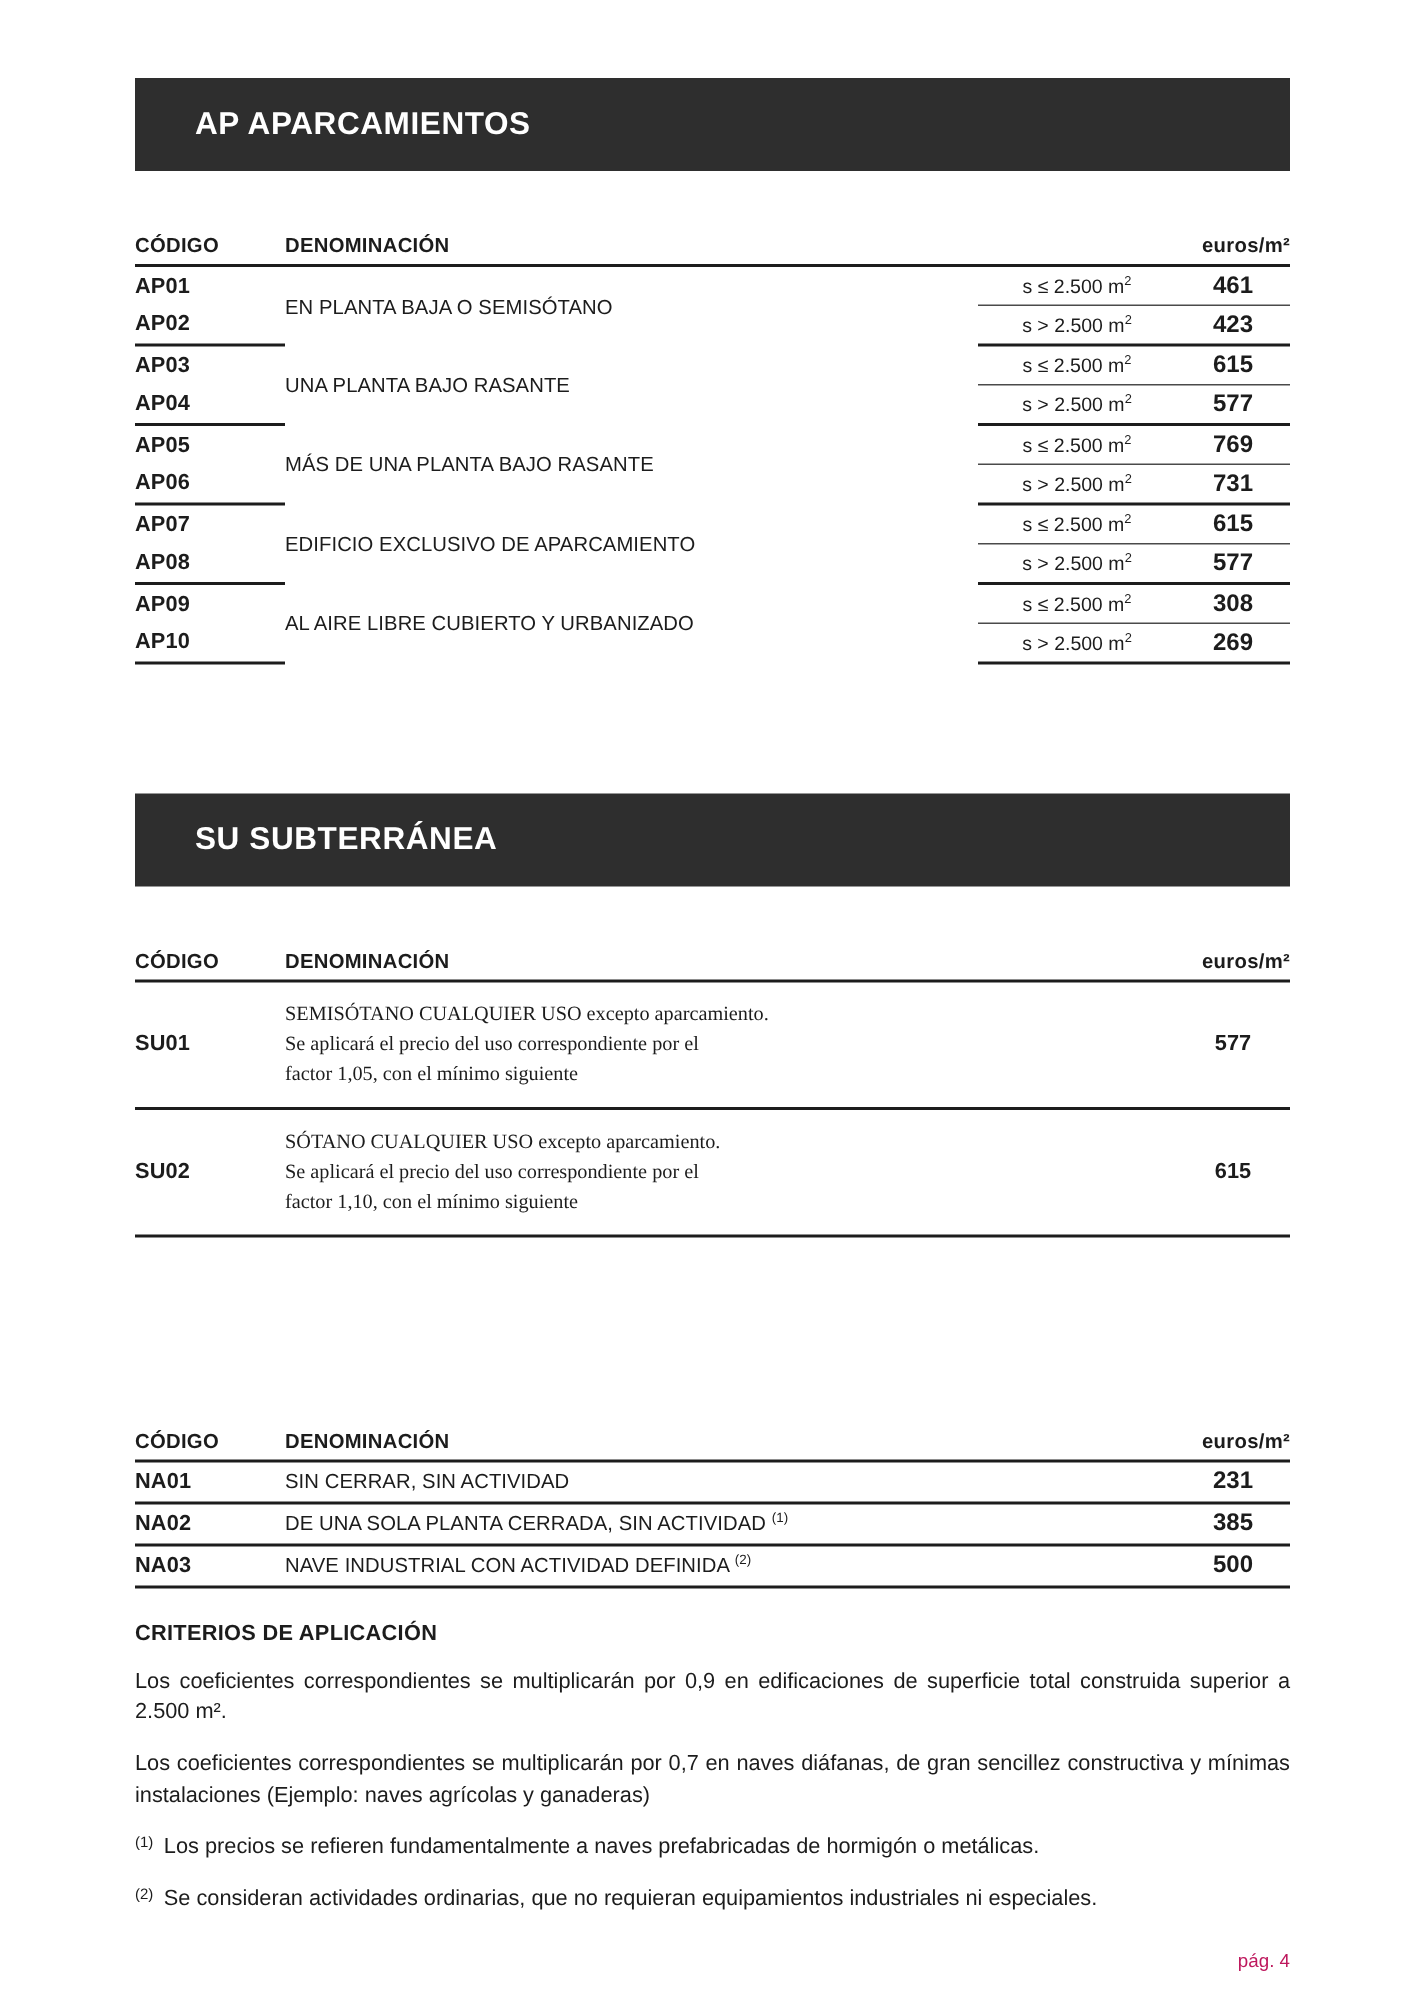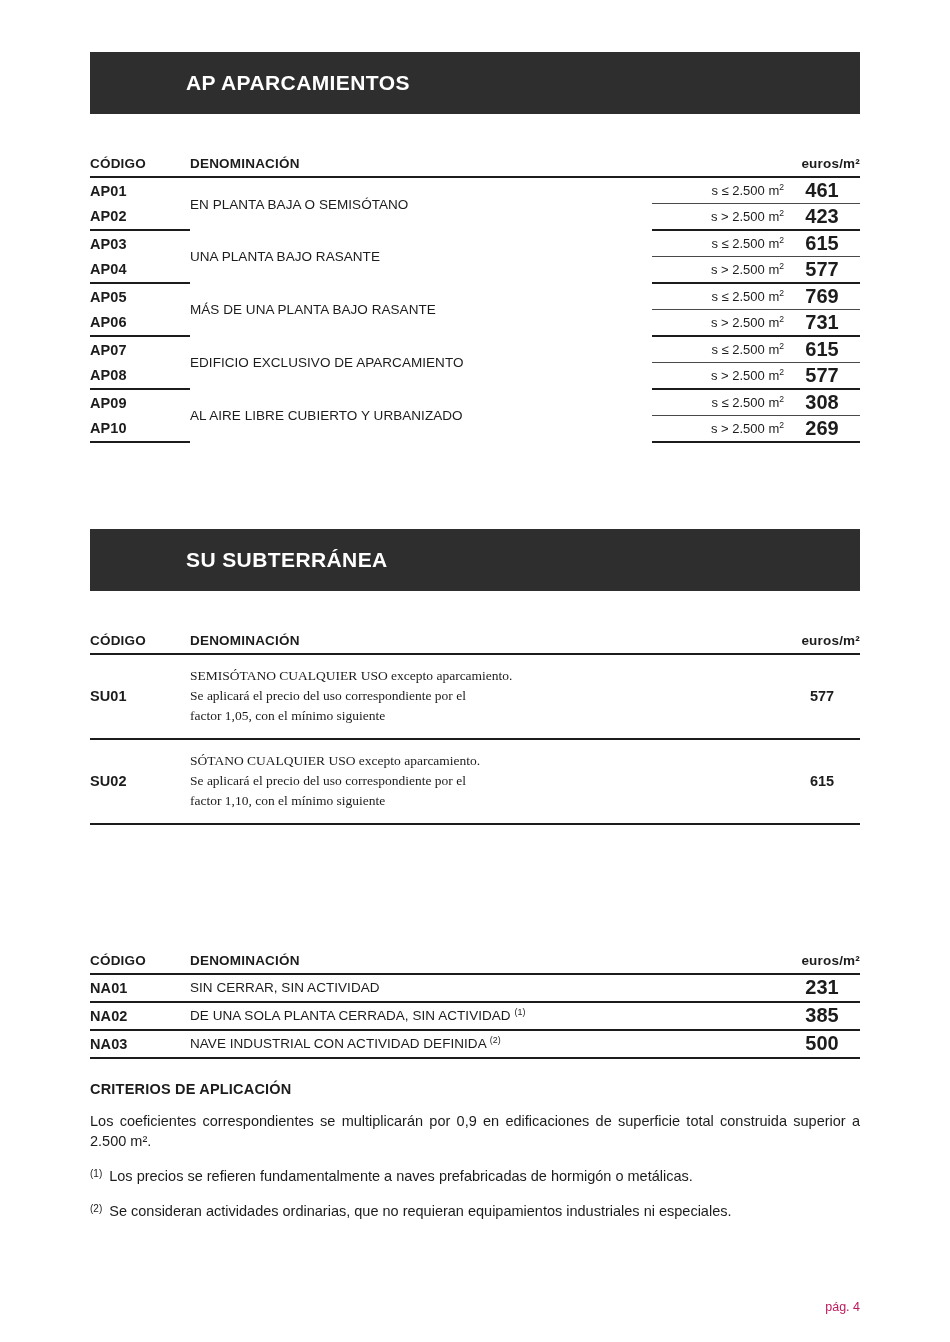--- a/index.html
+++ b/index.html
@@ -23,21 +23,21 @@
     box-sizing: border-box;
     padding: 0 90px;
   }
 
   
   .banner {
     background: #2e2e2e;
     height: 62px;
     display: flex;
     align-items: center;
-    padding-left: 96px;
+    padding-left: 40px;
     box-sizing: border-box;
   }
   .banner-title {
     color: #ffffff;
     font-size: 21px;
     font-weight: bold;
     letter-spacing: 0.4px;
   }
 
   
@@ -76,25 +76,25 @@
   }
   .desc {
     font-size: 13.5px;
     font-weight: normal;
     letter-spacing: 0.05px;
     padding-left: 6px;
   }
   .size {
     font-size: 13px;
     font-weight: normal;
-    text-align: right;
+    text-align: center;
     white-space: nowrap;
   }
   .price {
-    font-size: 20px;
+    font-size: 16px;
     font-weight: bold;
     text-align: center;
     white-space: nowrap;
   }
   sup { font-size: 0.66em; vertical-align: super; line-height: 0; }
 
   
   .ap-row td { height: 25px; }
 
   
@@ -318,20 +318,21 @@
         <td class="code rule-thick">NA03</td>
         <td class="desc rule-thick"><span>NAVE INDUSTRIAL CON ACTIVIDAD DEFINIDA</span> <sup>(2)</sup></td>
         <td class="price rule-thick">500</td>
       </tr>
     </tbody>
   </table>
 
   <div class="criteria-title">CRITERIOS DE APLICACIÓN</div>
 
   <p class="para">Los coeficientes correspondientes se multiplicarán por 0,9 en edificaciones de superficie total construida superior a 2.500 m².</p>
+  <p class="para">Los coeficientes correspondientes se multiplicarán por 0,7 en naves diáfanas, de gran sencillez constructiva y mínimas instalaciones (Ejemplo: naves agrícolas y ganaderas)</p>
 
   <div class="footnote">
     <span class="fn-mark">(1)</span>
     <span class="fn-text">Los precios se refieren fundamentalmente a naves prefabricadas de hormigón o metálicas.</span>
   </div>
   <div class="footnote">
     <span class="fn-mark">(2)</span>
     <span class="fn-text">Se consideran actividades ordinarias, que no requieran equipamientos industriales ni especiales.</span>
   </div>
 

